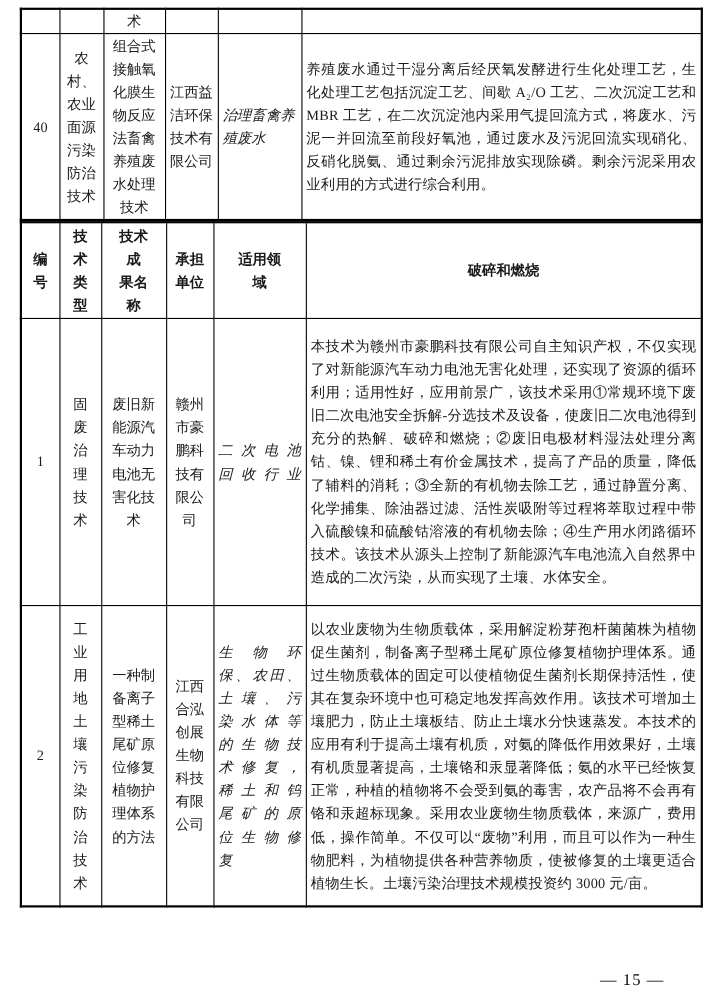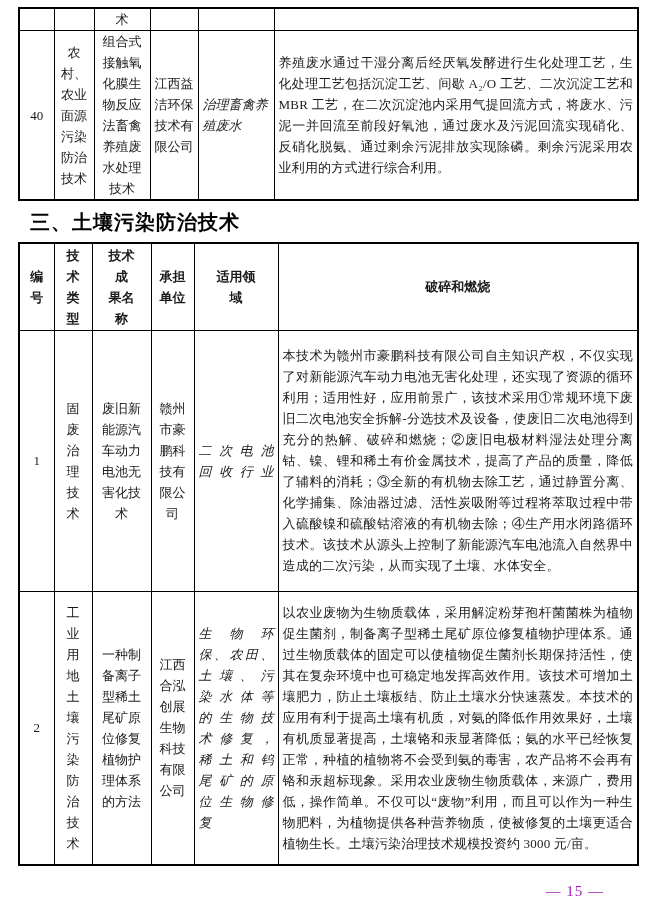--- a/index.html
+++ b/index.html
@@ -52,21 +52,21 @@
     color: #000000;
     margin: 9px 0 7px 12px;
     letter-spacing: 1px;
   }
   .page-num {
     position: absolute;
     right: 50px;
     bottom: 9px;
     font-size: 15px;
     letter-spacing: 1px;
-    color: #a21caf;
+    color: #000000;
   }
 </style>
 </head>
 <body>
 
 <div class="page">
 
   <table class="t">
     <colgroup>
       <col style="width:35px">
@@ -105,21 +105,20 @@
 洁环保
 技术有
 限公司</td>
         <td class="pre field">治理畜禽养
 殖废水</td>
         <td class="desc">养殖废水通过干湿分离后经厌氧发酵进行生化处理工艺，生化处理工艺包括沉淀工艺、间歇 A₂/O 工艺、二次沉淀工艺和 MBR 工艺，在二次沉淀池内采用气提回流方式，将废水、污泥一并回流至前段好氧池，通过废水及污泥回流实现硝化、反硝化脱氨、通过剩余污泥排放实现除磷。剩余污泥采用农业利用的方式进行综合利用。</td>
       </tr>
     </tbody>
   </table>
 
-  <h2 class="section-heading">三、土壤污染防治技术</h2>
 
   <table class="t">
     <colgroup>
       <col style="width:35px">
         <col style="width:38px">
         <col style="width:59px">
       <col style="width:43px">
         <col style="width:84px">
         <col style="width:360px">
     </colgroup>

